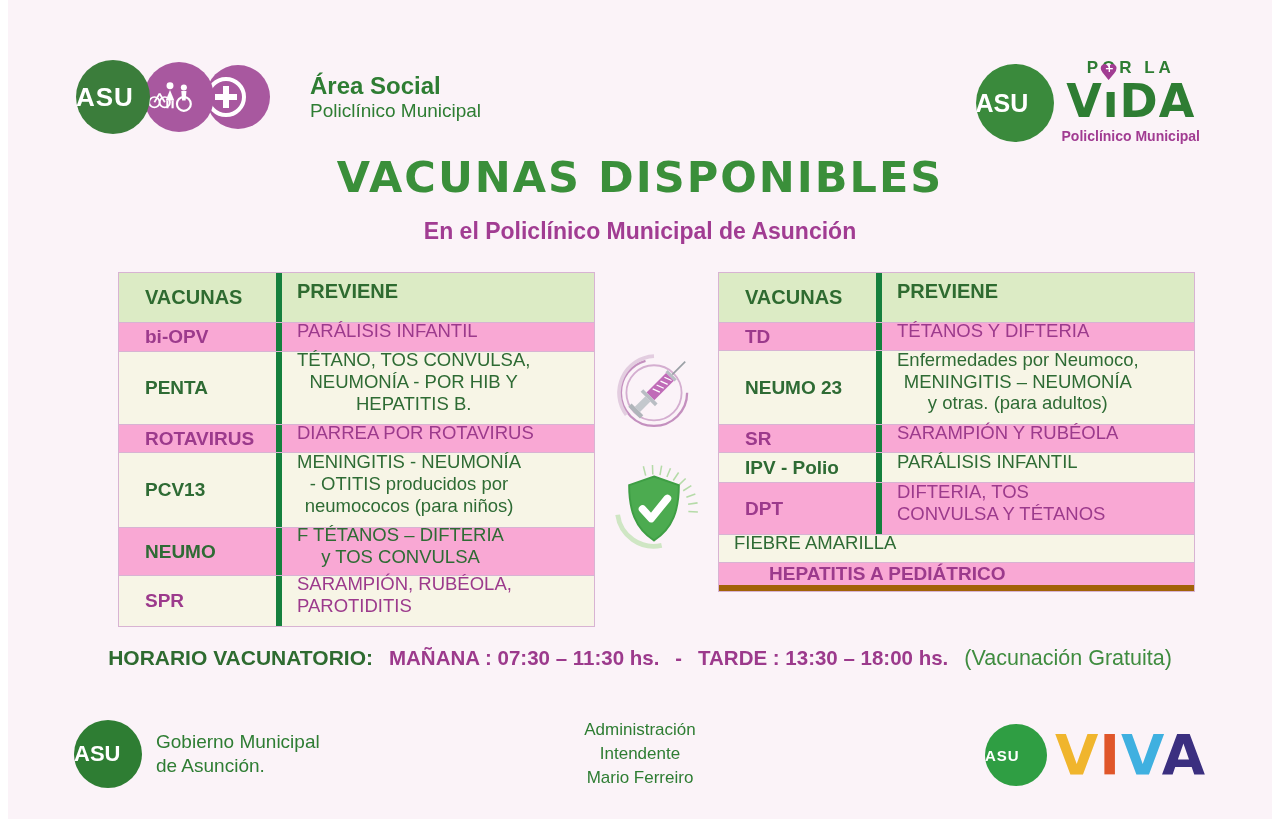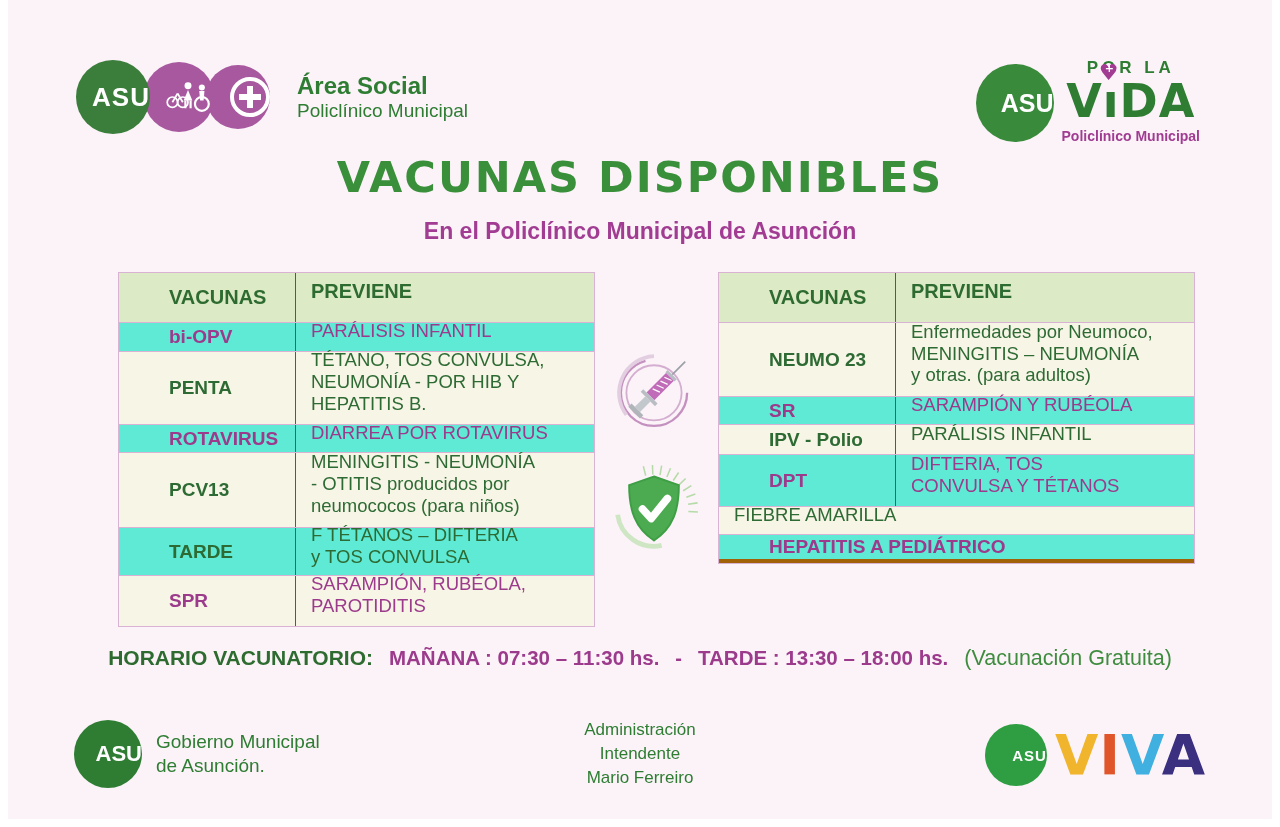--- a/index.html
+++ b/index.html
@@ -1,31 +1,31 @@
 <!DOCTYPE html>
 <html><head>
 <meta charset="utf-8">
 <style>
   * { margin:0; padding:0; box-sizing:border-box; }
   html,body { width:1280px; height:827px; background:#ffffff; font-family:"Liberation Sans", sans-serif; overflow:hidden; }
   .card { position:absolute; top:0; left:8px; right:8px; bottom:8px; background:#fbf3f8; }
 
   
   .logo-left { position:absolute; top:60px; left:68px; display:flex; align-items:center; }
-  .circ { border-radius:50%; display:flex; align-items:center; justify-content:flex-end; color:#fff; font-weight:bold; }
+  .circ { border-radius:50%; display:flex; align-items:center; justify-content:flex-start; color:#fff; font-weight:bold; }
   .c-green { background:#3b7d3b; }
   .c-purple { background:#a8589f; }
   .asu-main { width:74px; height:74px; font-size:26px; letter-spacing:1px; z-index:3; }
   .fam { width:70px; height:70px; margin-left:-6px; z-index:2; }
   .crossc { width:64px; height:64px; margin-left:-8px; z-index:1; position:relative; }
   .ring { width:40px; height:40px; border:4px solid #fff; border-radius:50%; position:relative; }
   .plus-v,.plus-h { position:absolute; background:#fff; }
   .plus-v { width:6px; height:22px; left:13px; top:5px; }
   .plus-h { width:22px; height:6px; left:5px; top:13px; }
-  .area-text { margin-left:27px; color:#2e7d33; }
+  .area-text { margin-left:40px; color:#2e7d33; }
   .area-text .t1 { font-size:24px; font-weight:bold; }
   .area-text .t2 { font-size:19px; }
 
   .logo-right { position:absolute; top:58px; right:72px; display:flex; align-items:flex-start; }
   .asu-pv { width:78px; height:78px; font-size:25px; margin-top:6px; background:#3a8a3c; }
   .pv-text { margin-left:8px; color:#2e7d33; text-align:center; }
   .pv-top { font-size:17px; font-weight:bold; letter-spacing:4px; }
   .pv-vida { font-size:46px; font-weight:800; font-family:"DejaVu Sans", sans-serif; letter-spacing:1px; line-height:1.0; position:relative; }
   .vida-i { position:relative; display:inline-block; }
   .heart { position:absolute; top:-16px; left:-4px; color:#a13c92; font-size:22px; font-family:"DejaVu Sans", sans-serif; }
@@ -39,30 +39,30 @@
   .sub-title { position:absolute; top:218px; width:100%; text-align:center;
     font-size:23px; font-weight:bold; color:#a13c92; }
 
   
   .vtable { position:absolute; width:477px; border:1px solid #d8b3d3; background:#fbf3f8; }
   .vt-left  { left:110px; top:272px; }
   .vt-right { left:710px; top:272px; }
   .vrow { display:flex; border-bottom:1px solid #d8b3d3; }
   .vrow:last-child { border-bottom:none; }
   .cell { display:flex; align-items:center; }
-  .c1 { width:177px; border-right:1px solid #15803d; padding-left:50px; font-weight:bold; font-size:19px; }
+  .c1 { width:163px; border-right:6px solid #15803d; padding-left:26px; font-weight:bold; font-size:19px; }
   .c2 { flex:1; padding:3px 8px 15px 15px; font-size:18.5px; line-height:1.18; white-space:pre-line; }
   .chead { background:#dcebc5; height:50px; }
   .chead .c1, .chead .c2 { color:#2e6b30; font-size:20px; font-weight:bold; }
   .chead .c2 { white-space:normal; }
-  .bg-pink  { background:#5eead4; }
+  .bg-pink  { background:#f9a8d4; }
   .bg-cream { background:#f7f5e6; }
-  .tx-green { color:#2e6b34; }
+  .tx-green { color:#2e6b34;text-align:center; }
   .tx-purple { color:#9c3a8c; }
-  .span-row { padding-left:50px; font-weight:bold; font-size:19px; display:flex; align-items:center; border-bottom:4px solid #a16207; }
+  .span-row { padding-left:50px; font-weight:bold; font-size:19px; display:flex; align-items:center; border-bottom:6px solid #a16207; }
   .h29{height:29px}.h73{height:73px}.h28{height:28px}.h75{height:75px}.h48{height:48px}.h50{height:50px}
   .h74{height:74px}.h30{height:30px}.h52{height:52px}
 
   
   .icon-syringe { position:absolute; left:600px; top:343px; }
   .icon-shield  { position:absolute; left:598px; top:465px; }
 
   
   .schedule { position:absolute; top:646px; width:100%; display:flex; justify-content:center; align-items:baseline; gap:16px; }
   .sch-label { color:#2e6b30; font-weight:bold; font-size:21px; }
@@ -151,35 +151,39 @@
       <div class="cell c1 tx-purple">ROTAVIRUS</div>
       <div class="cell c2 tx-purple">DIARREA POR ROTAVIRUS</div>
     </div>
     <div class="vrow bg-cream h75">
       <div class="cell c1 tx-green">PCV13</div>
       <div class="cell c2 tx-green">MENINGITIS - NEUMONÍA
 - OTITIS producidos por
 neumococos (para niños)</div>
     </div>
     <div class="vrow bg-pink h48">
-      <div class="cell c1 tx-green">TARDE</div>
+      <div class="cell c1 tx-green">NEUMO</div>
       <div class="cell c2 tx-green">F TÉTANOS – DIFTERIA
 y TOS CONVULSA</div>
     </div>
     <div class="vrow bg-cream h50">
       <div class="cell c1 tx-purple">SPR</div>
       <div class="cell c2 tx-purple">SARAMPIÓN, RUBÉOLA,
 PAROTIDITIS</div>
     </div>
   </div>
 
   <div class="vtable vt-right">
     <div class="vrow chead">
       <div class="cell c1">VACUNAS</div>
       <div class="cell c2">PREVIENE</div>
+    </div>
+    <div class="vrow bg-pink h28">
+      <div class="cell c1 tx-purple">TD</div>
+      <div class="cell c2 tx-purple">TÉTANOS Y DIFTERIA</div>
     </div>
     <div class="vrow bg-cream h74">
       <div class="cell c1 tx-green">NEUMO 23</div>
       <div class="cell c2 tx-green">Enfermedades por Neumoco,
 MENINGITIS – NEUMONÍA
 y otras. (para adultos)</div>
     </div>
     <div class="vrow bg-pink h28">
       <div class="cell c1 tx-purple">SR</div>
       <div class="cell c2 tx-purple">SARAMPIÓN Y RUBÉOLA</div>

